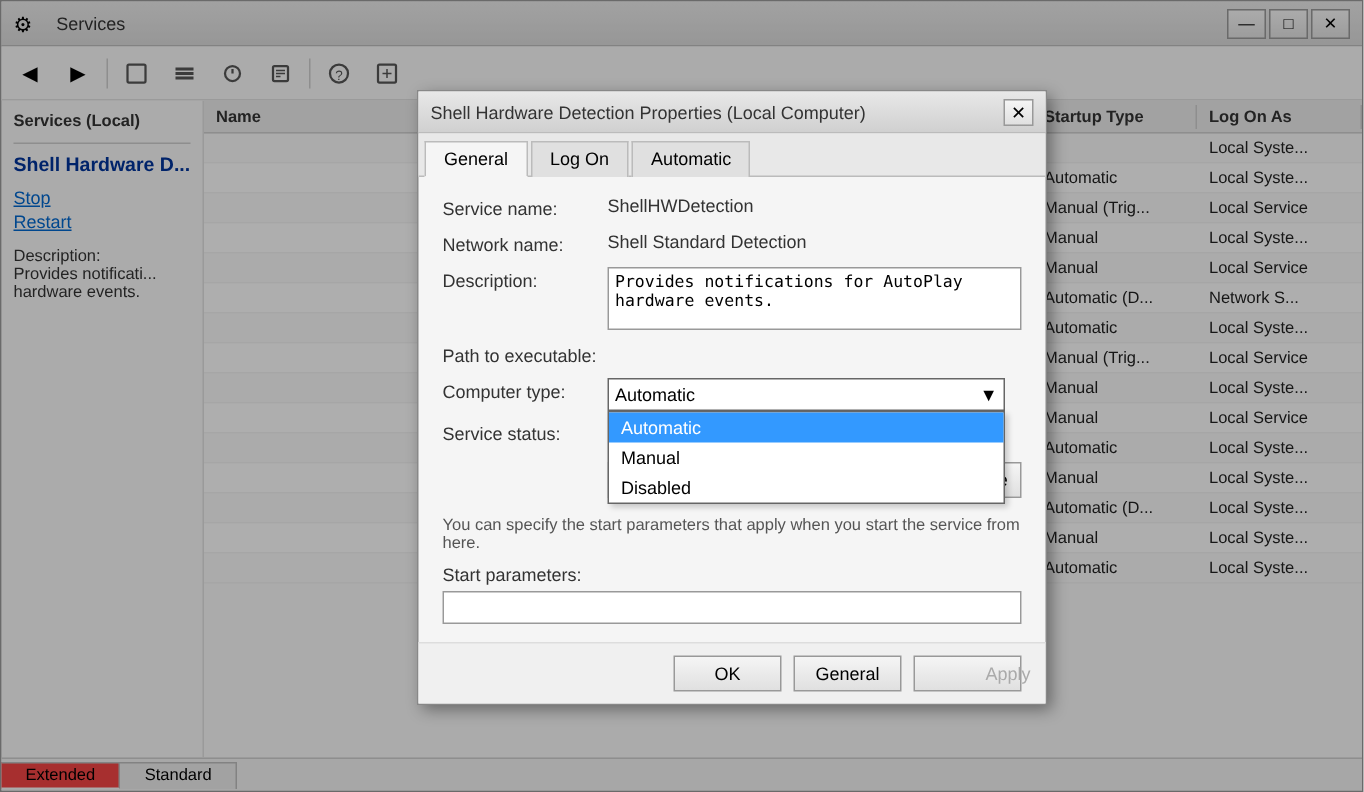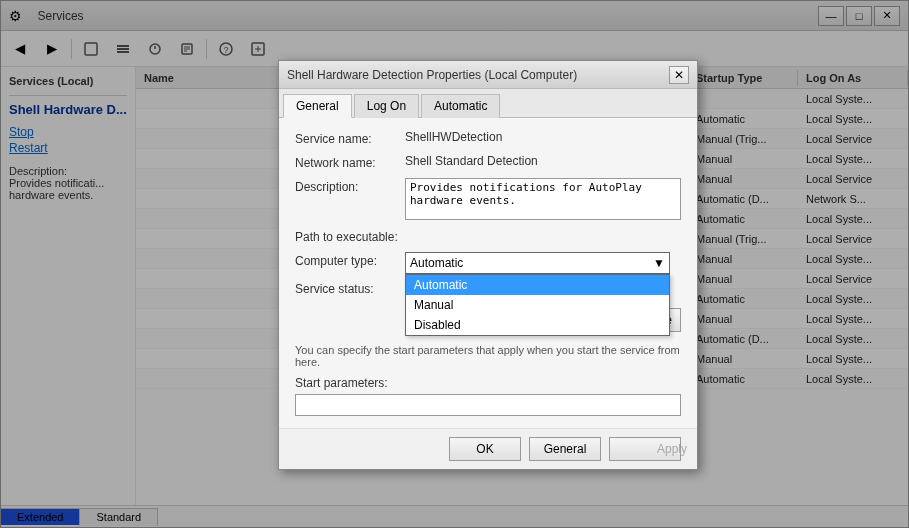--- a/index.html
+++ b/index.html
@@ -195,21 +195,21 @@
     .status-tab {
       padding: 2px 16px;
       border-right: 1px solid #bbb;
       border-top: 1px solid #bbb;
       background: #e8e8e8;
       cursor: pointer;
       font-size: 11px;
     }
 
     .status-tab.active {
-      background: #1d4ed8;
+      background: #ef4444;
       border-bottom: 1px solid #f5f5f5;
     }
 
     
     .modal-overlay {
       position: absolute;
       top: 0; left: 0; right: 0; bottom: 0;
       background: rgba(0,0,0,0.3);
       display: flex;
       align-items: center;

